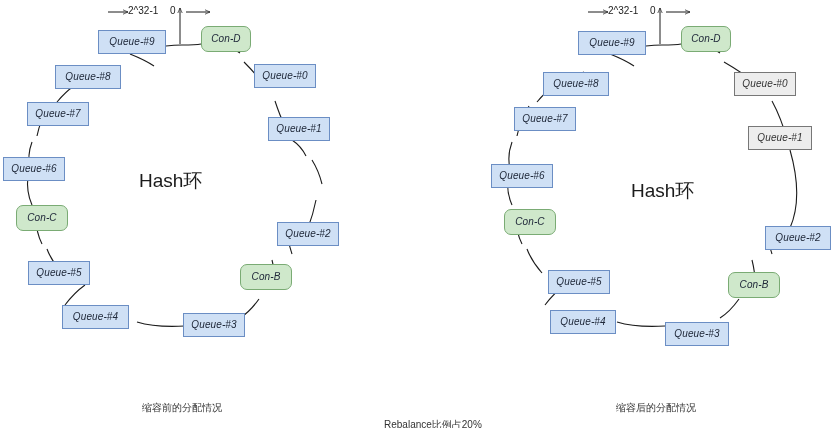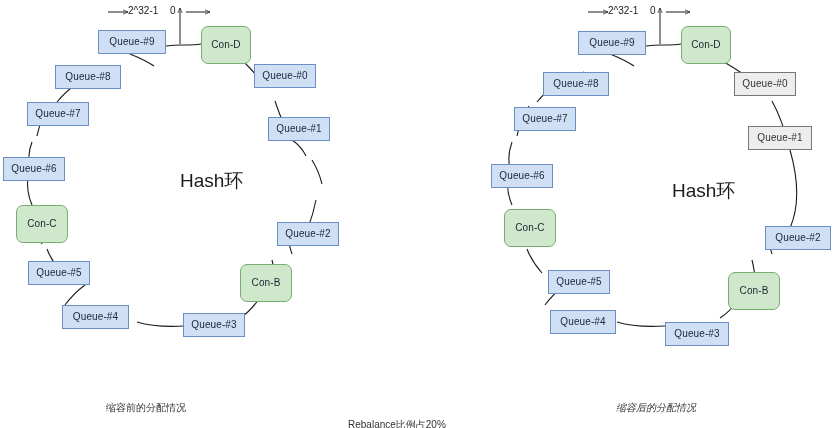--- a/index.html
+++ b/index.html
@@ -12,58 +12,59 @@
   }
   .diagram{position:absolute;top:0;left:0;width:833px;height:428px;}
   .node{
     position:absolute;
     box-sizing:border-box;
     display:flex;align-items:center;justify-content:center;
     font-size:10px;
     line-height:1;
     white-space:nowrap;
     letter-spacing:.1px;
+    font-style:italic;
   }
   .node.queue{
     background:#cfe0f5;
     border:1px solid #6b8ec4;
     color:#20293a;
     height:24px;
   }
   .node.con{
     background:#cfe8cb;
     border:1px solid #7aab74;
     color:#20293a;
     border-radius:7px;
-    height:38px;
+    height:26px;
   }
   .node.dim{
     background:#ededed;
     border:1px solid #777777;
     color:#333333;
     height:24px;
   }
   .ring-title{
     position:absolute;
     font-size:19px;
     color:#1b1b1b;
     white-space:nowrap;
-    margin-left:41px;
   }
   .axis-label{
     position:absolute;
     font-size:10px;
     color:#1b1b1b;
     white-space:nowrap;
   }
   .caption{
     position:absolute;
     font-size:10px;
     color:#333333;
     white-space:nowrap;
+    margin-left:36px;
   }
   svg.edges{position:absolute;top:0;left:0;width:833px;height:428px;pointer-events:none;}
   svg.edges path,svg.edges line{fill:none;stroke:#1b1b1b;stroke-width:1.1;}
   svg.edges .thin{stroke-width:1;}
 </style>
 </head>
 <body>
 
 <div class="diagram">
 
@@ -157,15 +158,15 @@
   <div class="node queue" style="left:550px;top:310px;width:66px;">Queue-#4</div>
   <div class="node queue" style="left:548px;top:270px;width:62px;">Queue-#5</div>
   <div class="node con" style="left:504px;top:209px;width:52px;">Con-C</div>
   <div class="node queue" style="left:491px;top:164px;width:62px;">Queue-#6</div>
   <div class="node queue" style="left:514px;top:107px;width:62px;">Queue-#7</div>
   <div class="node queue" style="left:543px;top:72px;width:66px;">Queue-#8</div>
   <div class="node queue" style="left:578px;top:31px;width:68px;">Queue-#9</div>
 
   <div class="caption" style="left:106px;top:401px;">缩容前的分配情况</div>
   <div class="caption" style="left:348px;top:418px;">Rebalance比例占20%</div>
-  <div class="caption" style="left:616px;top:401px;font-style:italic;">缩容后的分配情况</div>
+  <div class="caption" style="left:580px;top:401px;">缩容后的分配情况</div>
 
 </div>
 
 </body></html>

